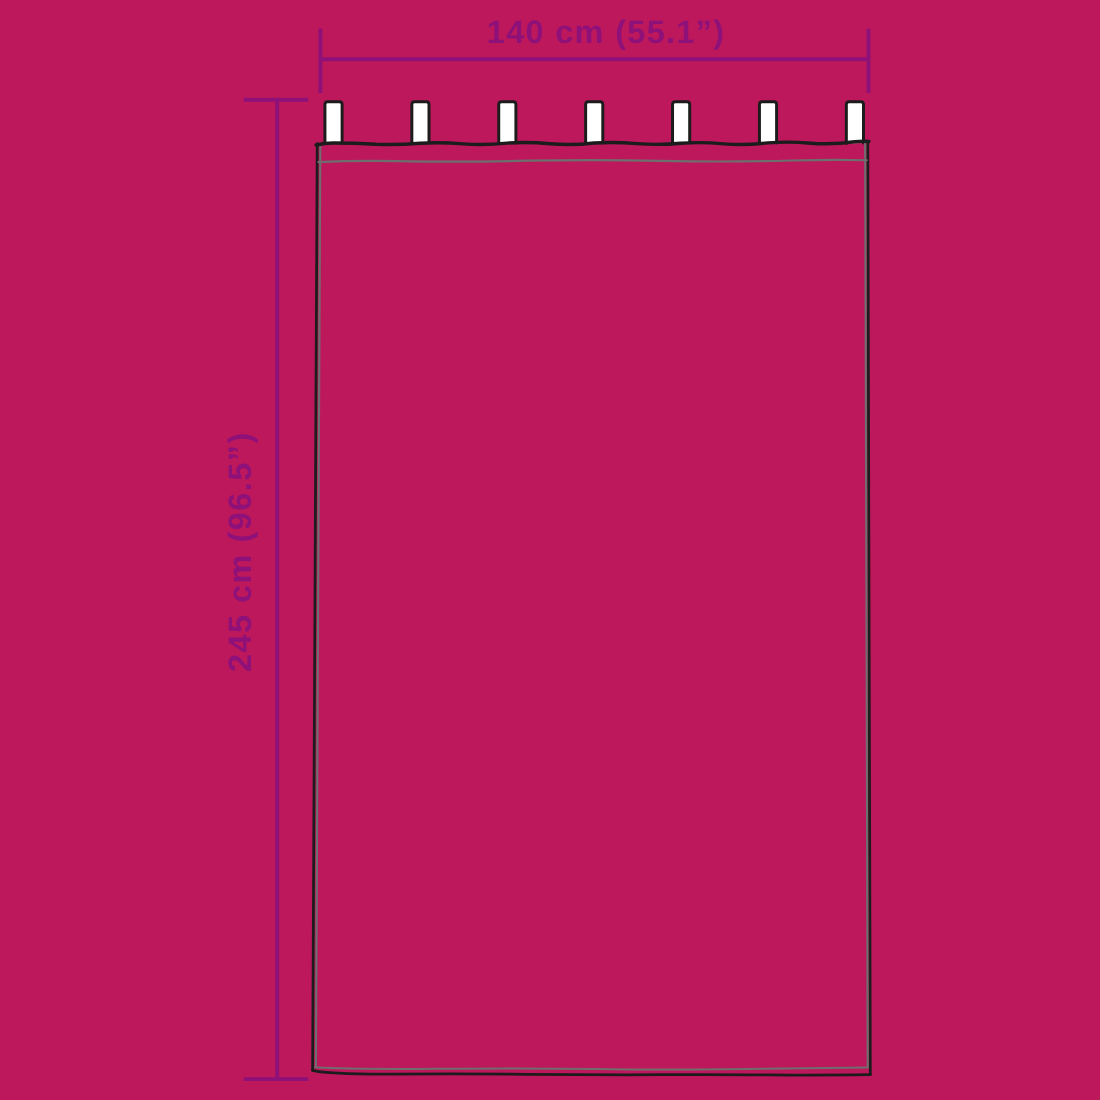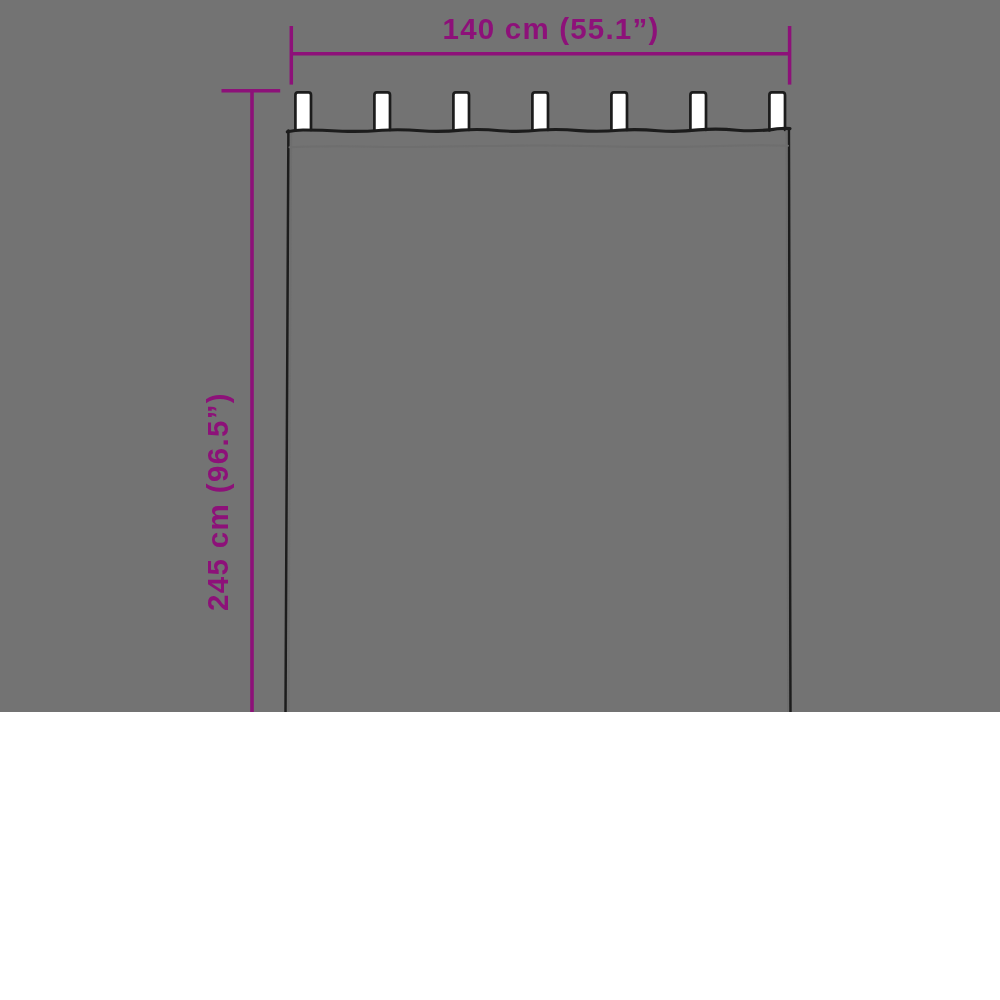--- a/index.html
+++ b/index.html
@@ -1,16 +1,16 @@
 <!DOCTYPE html>
 <html><head>
 <meta charset="utf-8">
 <style>
   html,body{margin:0;padding:0;background:#ffffff;}
-  #stage{position:relative;width:1000px;height:712px;background:#737373;overflow:hidden;text-align:right;}
+  #stage{position:relative;width:1000px;height:1000px;background:#be185d;overflow:hidden;text-align:right;}
   svg{display:block;}
   text{font-family:"Liberation Sans", sans-serif;font-weight:bold;}
 </style>
 </head>
 <body>
 
 <div id="stage">
 <svg width="1000" height="1000" viewBox="0 0 1000 1000">
 
   <text x="551" y="38.8" font-size="29.5" letter-spacing="1.2" fill="#8d1179" text-anchor="middle">140 cm (55.1”)</text>

